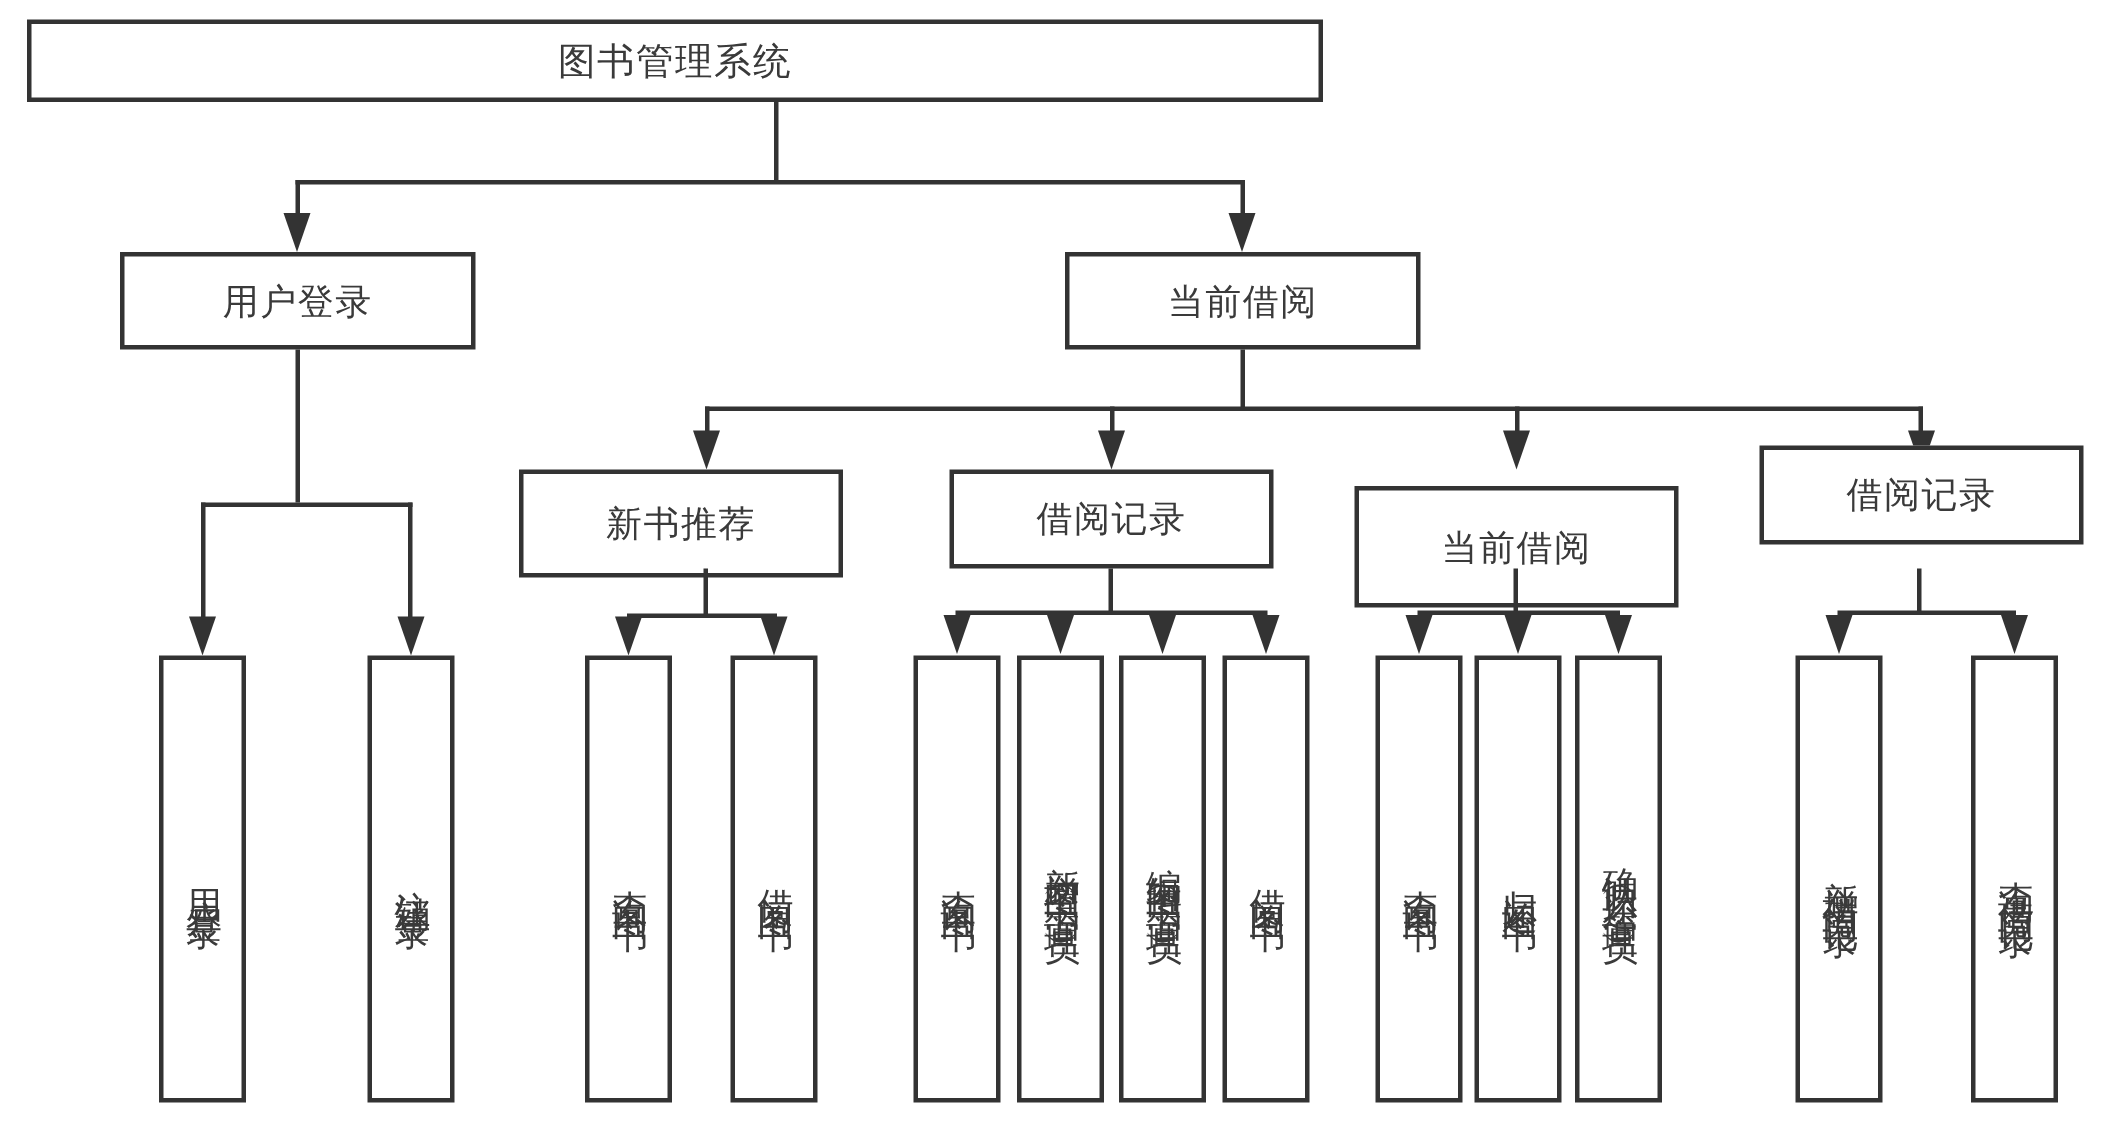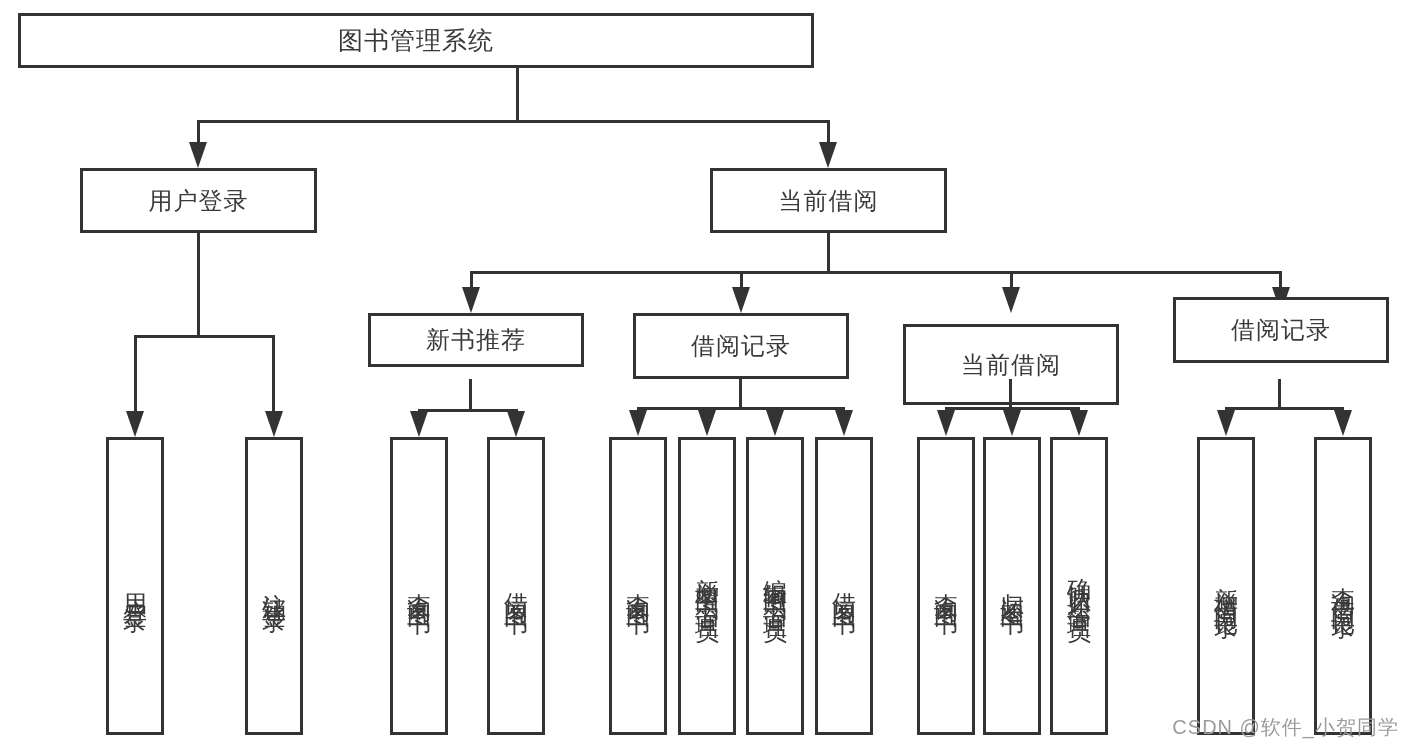--- a/index.html
+++ b/index.html
@@ -51,21 +51,21 @@
     letter-spacing:1px;
     z-index:10;
     white-space:nowrap;
   }
 </style>
 </head>
 <body>
 
 <div class="canvas">
 
-  <div class="box root" style="left:18px;top:13px;width:796px;height:55px;">
+  <div class="box root" style="left:18px;top:13px;width:864px;height:55px;">
     <span>图书管理系统</span>
   </div>
 
   <div class="vl" style="left:516px;top:68px;height:52px;"></div>
   <div class="hl" style="left:197px;top:120px;width:633px;"></div>
   <div class="vl" style="left:197px;top:120px;height:25px;"></div>
   <div class="arr" style="left:189px;top:142px;"></div>
   <div class="vl" style="left:827px;top:120px;height:25px;"></div>
   <div class="arr" style="left:819px;top:142px;"></div>
 
@@ -87,21 +87,21 @@
   <div class="hl" style="left:470px;top:271px;width:812px;"></div>
   <div class="vl" style="left:470px;top:271px;height:18px;"></div>
   <div class="arr" style="left:462px;top:287px;"></div>
   <div class="vl" style="left:740px;top:271px;height:18px;"></div>
   <div class="arr" style="left:732px;top:287px;"></div>
   <div class="vl" style="left:1010px;top:271px;height:18px;"></div>
   <div class="arr" style="left:1002px;top:287px;"></div>
   <div class="vl" style="left:1279px;top:271px;height:18px;"></div>
   <div class="arr" style="left:1272px;top:287px;"></div>
 
-  <div class="box" style="left:368px;top:313px;width:216px;height:54px;">
+  <div class="box" style="left:346px;top:313px;width:216px;height:72px;">
     <span>新书推荐</span>
   </div>
   <div class="box" style="left:633px;top:313px;width:216px;height:66px;">
     <span>借阅记录</span>
   </div>
   <div class="box" style="left:903px;top:324px;width:216px;height:81px;">
     <span>当前借阅</span>
   </div>
   <div class="box" style="left:1173px;top:297px;width:216px;height:66px;">
     <span>借阅记录</span>
@@ -167,15 +167,14 @@
     <span>确认归还（管理员）</span>
   </div>
 
   <div class="leaf" style="left:1197px;">
     <span>新增借阅记录</span>
   </div>
   <div class="leaf" style="left:1314px;">
     <span>查询借阅记录</span>
   </div>
 
-  <div class="watermark">CSDN @软件_小贺同学</div>
 
 </div>
 
 </body></html>

